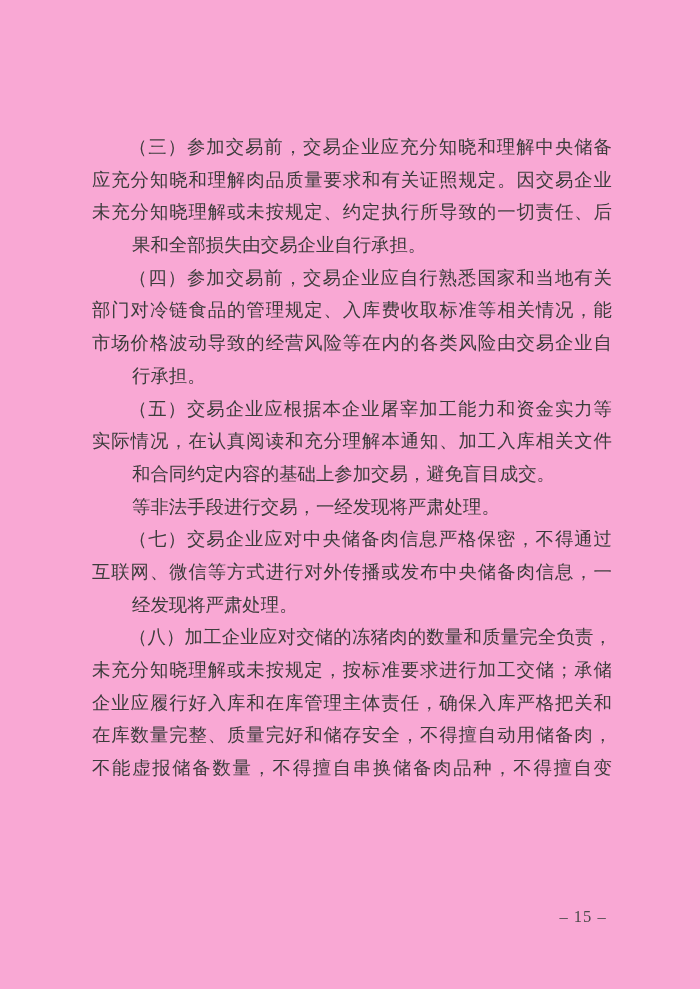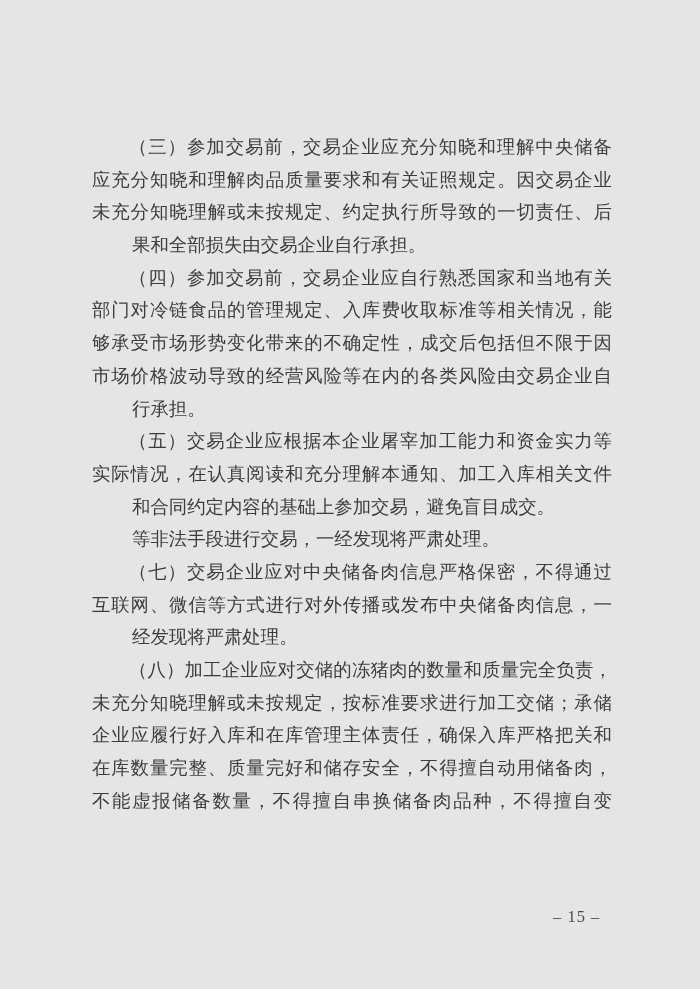--- a/index.html
+++ b/index.html
@@ -1,20 +1,20 @@
 <!DOCTYPE html>
 <html><head>
 <meta charset="utf-8">
 <style>
   html, body { margin: 0; padding: 0; }
   .page {
     position: relative;
     width: 700px;
     height: 989px;
-    background: #e5e5e5;
+    background: #f9a8d4;
     font-family: "Liberation Serif", serif;
     color: #3c3c3c;
     overflow: hidden;
   }
   .text-block {
     position: absolute;
     left: 92px;
     top: 131px;
     width: 520px;
     font-size: 18.4px;
@@ -31,40 +31,40 @@
   }
   .pstart { text-indent: 2em; }
   .pend { text-align-last: left; margin-left: 40px; }
   .page-number {
     position: absolute;
     top: 907px;
     left: 553px;
     width: 60px;
     font-size: 16.5px;
     color: #4a4a4a;
+    text-align: center;
     letter-spacing: 1px;
   }
 </style>
 </head>
 <body>
 
 <div class="page">
   <div class="text-block">
 
     <section class="para">
       <div class="line pstart">（三）参加交易前，交易企业应充分知晓和理解中央储备</div>
       <div class="line">应充分知晓和理解肉品质量要求和有关证照规定。因交易企业</div>
       <div class="line">未充分知晓理解或未按规定、约定执行所导致的一切责任、后</div>
       <div class="line pend">果和全部损失由交易企业自行承担。</div>
     </section>
 
     <section class="para">
       <div class="line pstart">（四）参加交易前，交易企业应自行熟悉国家和当地有关</div>
       <div class="line">部门对冷链食品的管理规定、入库费收取标准等相关情况，能</div>
-      <div class="line">够承受市场形势变化带来的不确定性，成交后包括但不限于因</div>
       <div class="line">市场价格波动导致的经营风险等在内的各类风险由交易企业自</div>
       <div class="line pend">行承担。</div>
     </section>
 
     <section class="para">
       <div class="line pstart">（五）交易企业应根据本企业屠宰加工能力和资金实力等</div>
       <div class="line">实际情况，在认真阅读和充分理解本通知、加工入库相关文件</div>
       <div class="line pend">和合同约定内容的基础上参加交易，避免盲目成交。</div>
     </section>
 

